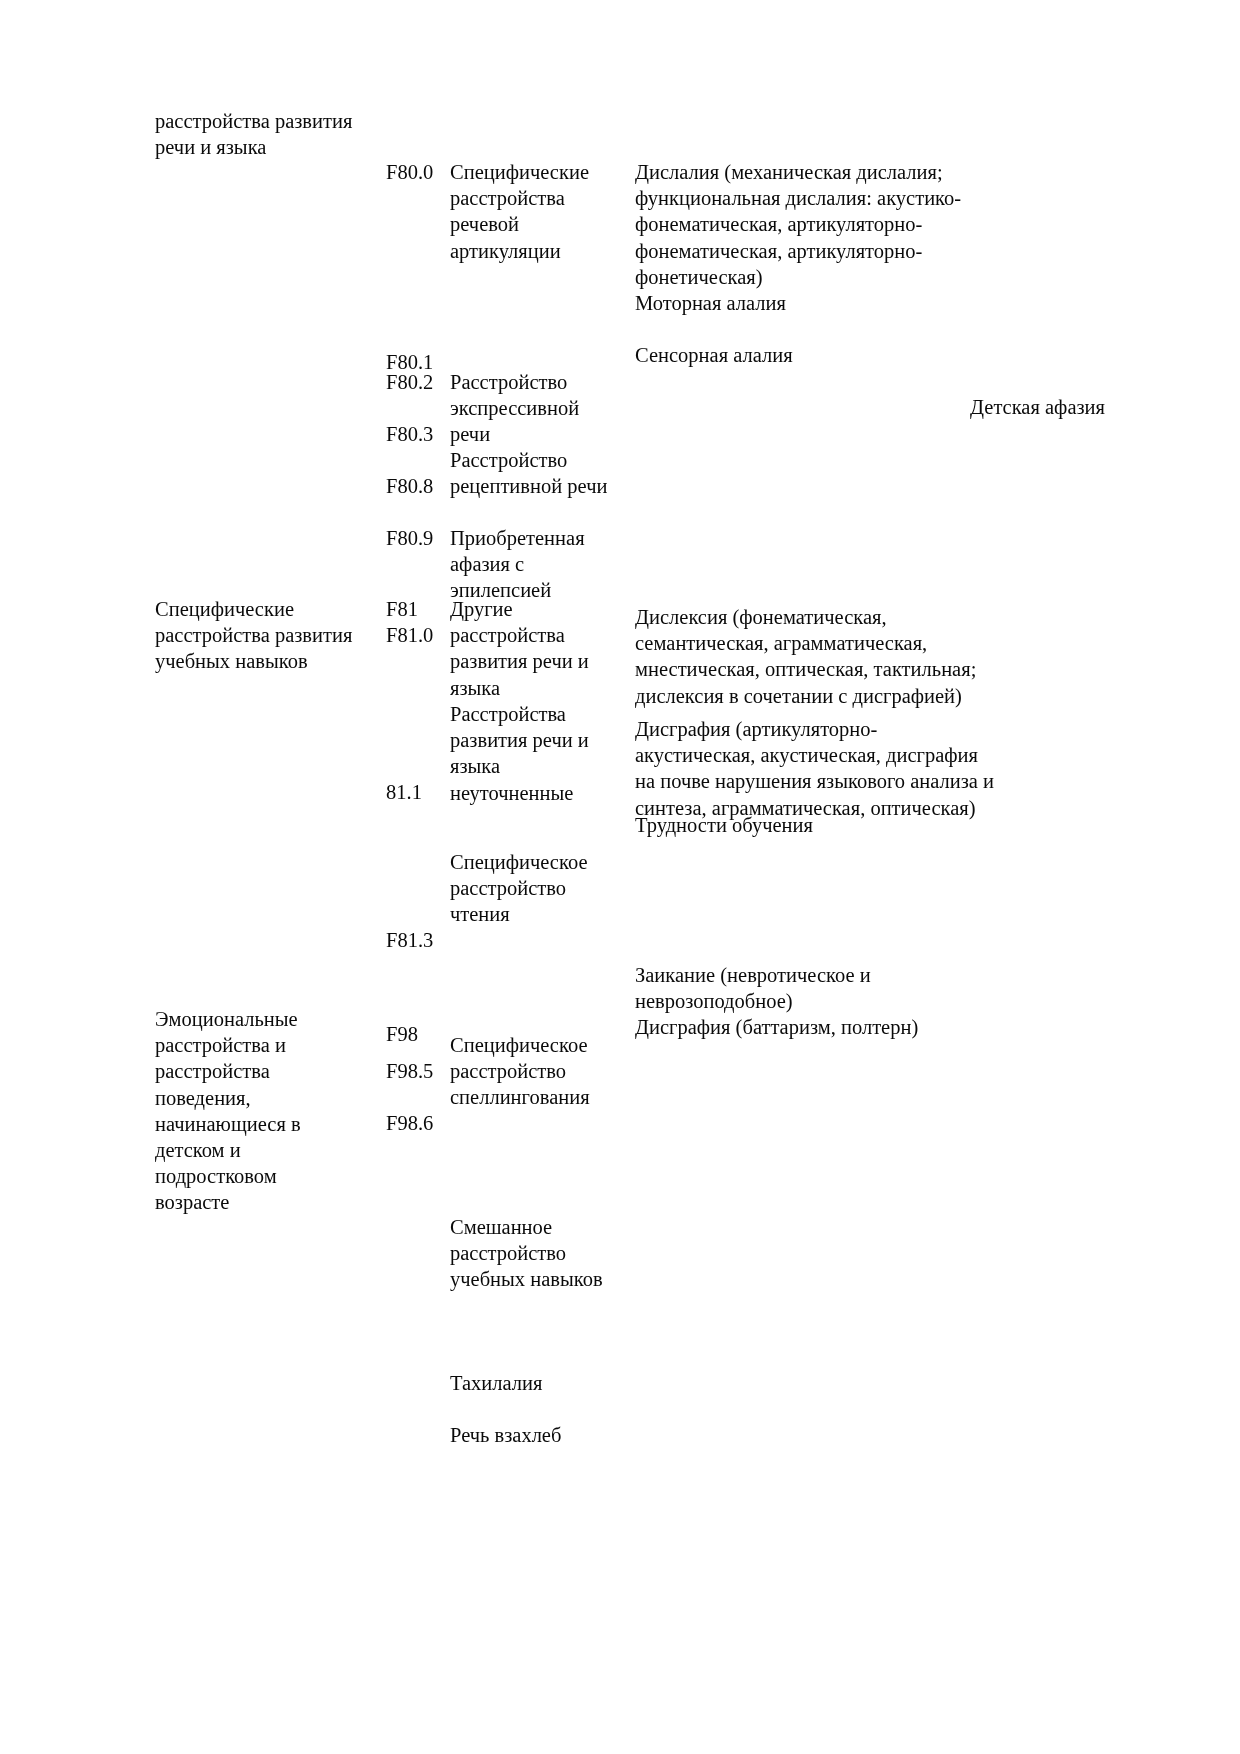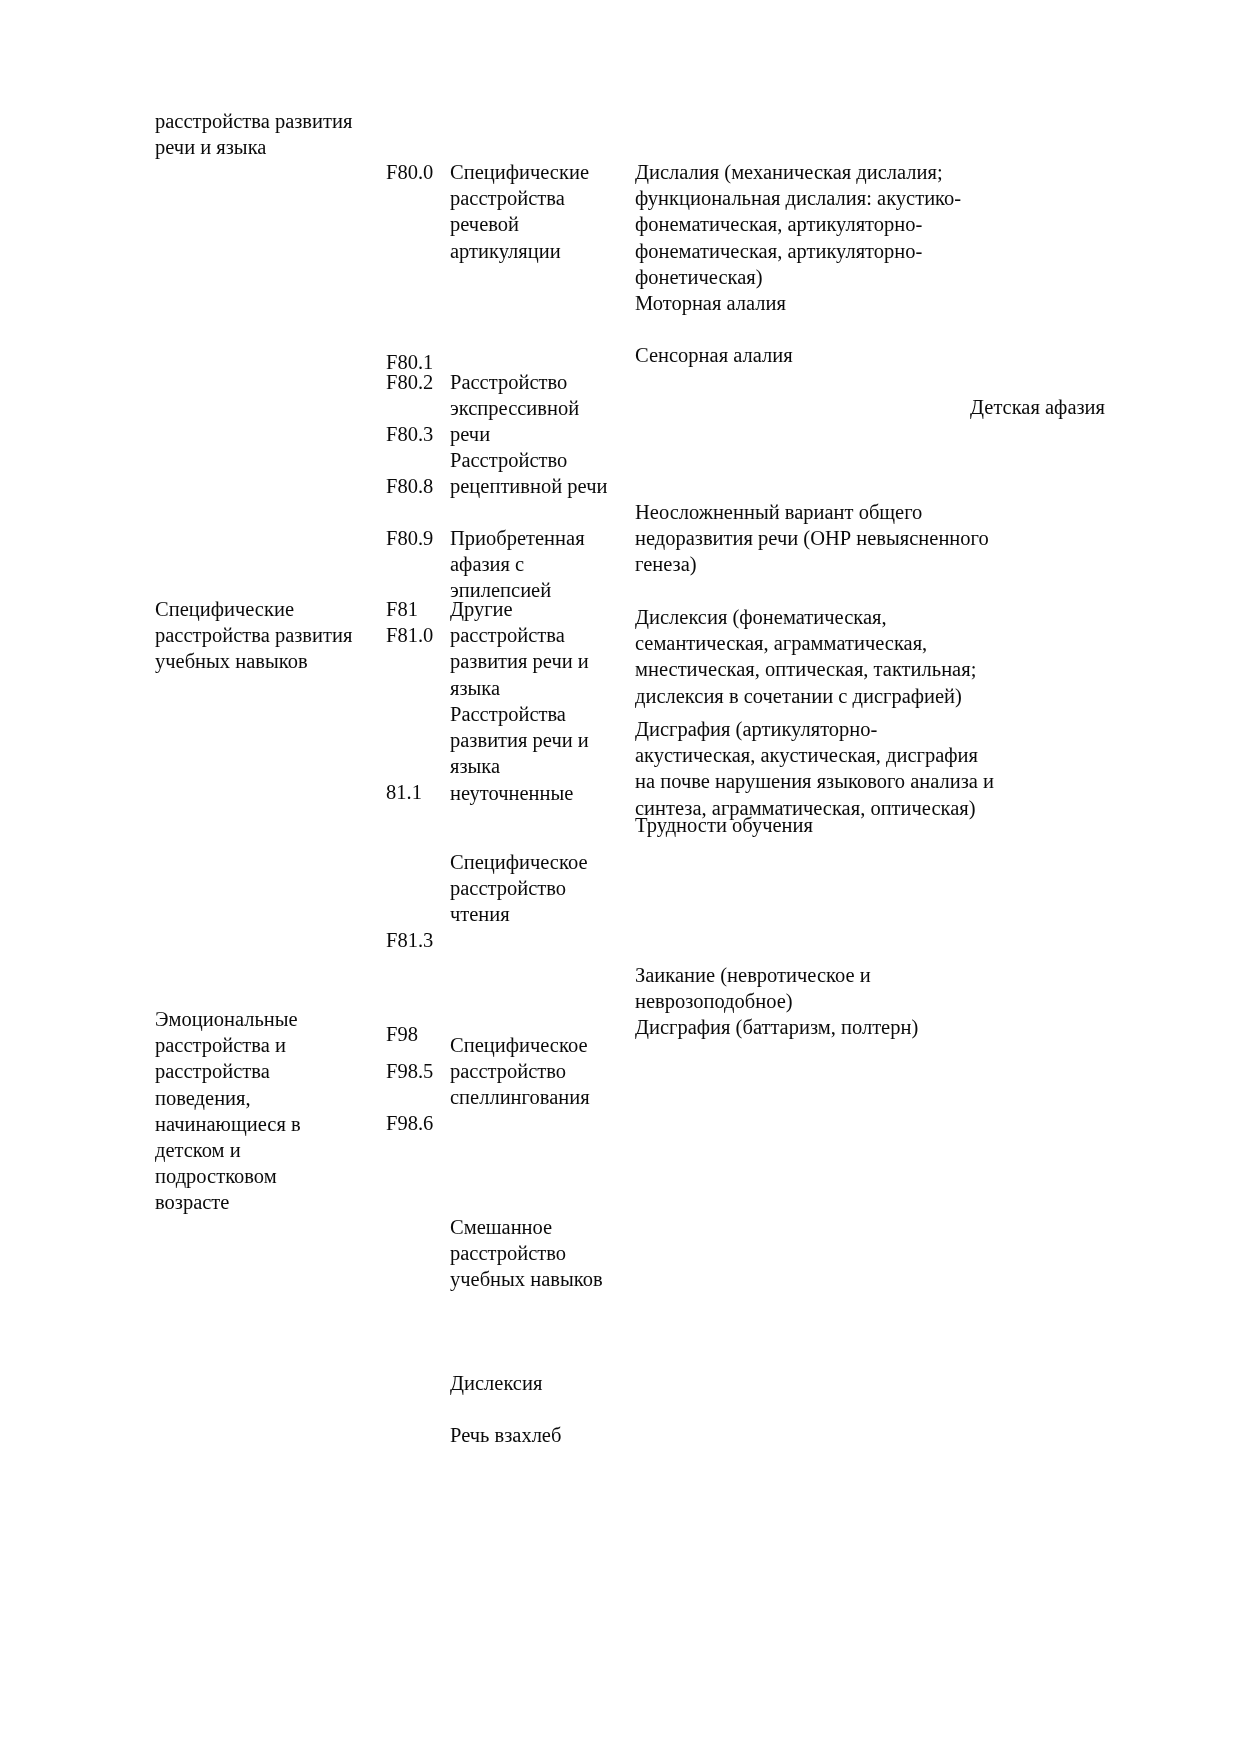--- a/index.html
+++ b/index.html
@@ -111,39 +111,36 @@
 чтения</div>
 
   <div class="blk col-name" style="left:450px; top:1032px;">Специфическое
 расстройство
 спеллингования</div>
 
   <div class="blk col-name" style="left:450px; top:1214px;">Смешанное
 расстройство
 учебных навыков</div>
 
-  <div class="blk col-name" style="left:450px; top:1370px;">Дислексия</div>
+  <div class="blk col-name" style="left:450px; top:1370px;">Тахилалия</div>
 
   <div class="blk col-name" style="left:450px; top:1422px;">Речь взахлеб</div>
 
   <div class="blk col-desc" style="left:635px; top:159px;">Дислалия (механическая дислалия;
 функциональная дислалия: акустико-
 фонематическая, артикуляторно-
 фонематическая, артикуляторно-
 фонетическая)</div>
 
   <div class="blk col-desc" style="left:635px; top:290px;">Моторная алалия</div>
 
   <div class="blk col-desc" style="left:635px; top:342px;">Сенсорная алалия</div>
 
   <div class="blk col-desc" style="left:635px; top:394px;text-align:right;">Детская афазия</div>
 
-  <div class="blk col-desc" style="left:635px; top:499px;">Неосложненный вариант общего
-недоразвития речи (ОНР невыясненного
-генеза)</div>
 
   <div class="blk col-desc" style="left:635px; top:604px;">Дислексия (фонематическая,
 семантическая, аграмматическая,
 мнестическая, оптическая, тактильная;
 дислексия в сочетании с дисграфией)</div>
 
   <div class="blk col-desc" style="left:635px; top:688px;margin-top:28px;">Дисграфия (артикуляторно-
 акустическая, акустическая, дисграфия
 на почве нарушения языкового анализа и
 синтеза, аграмматическая, оптическая)</div>

